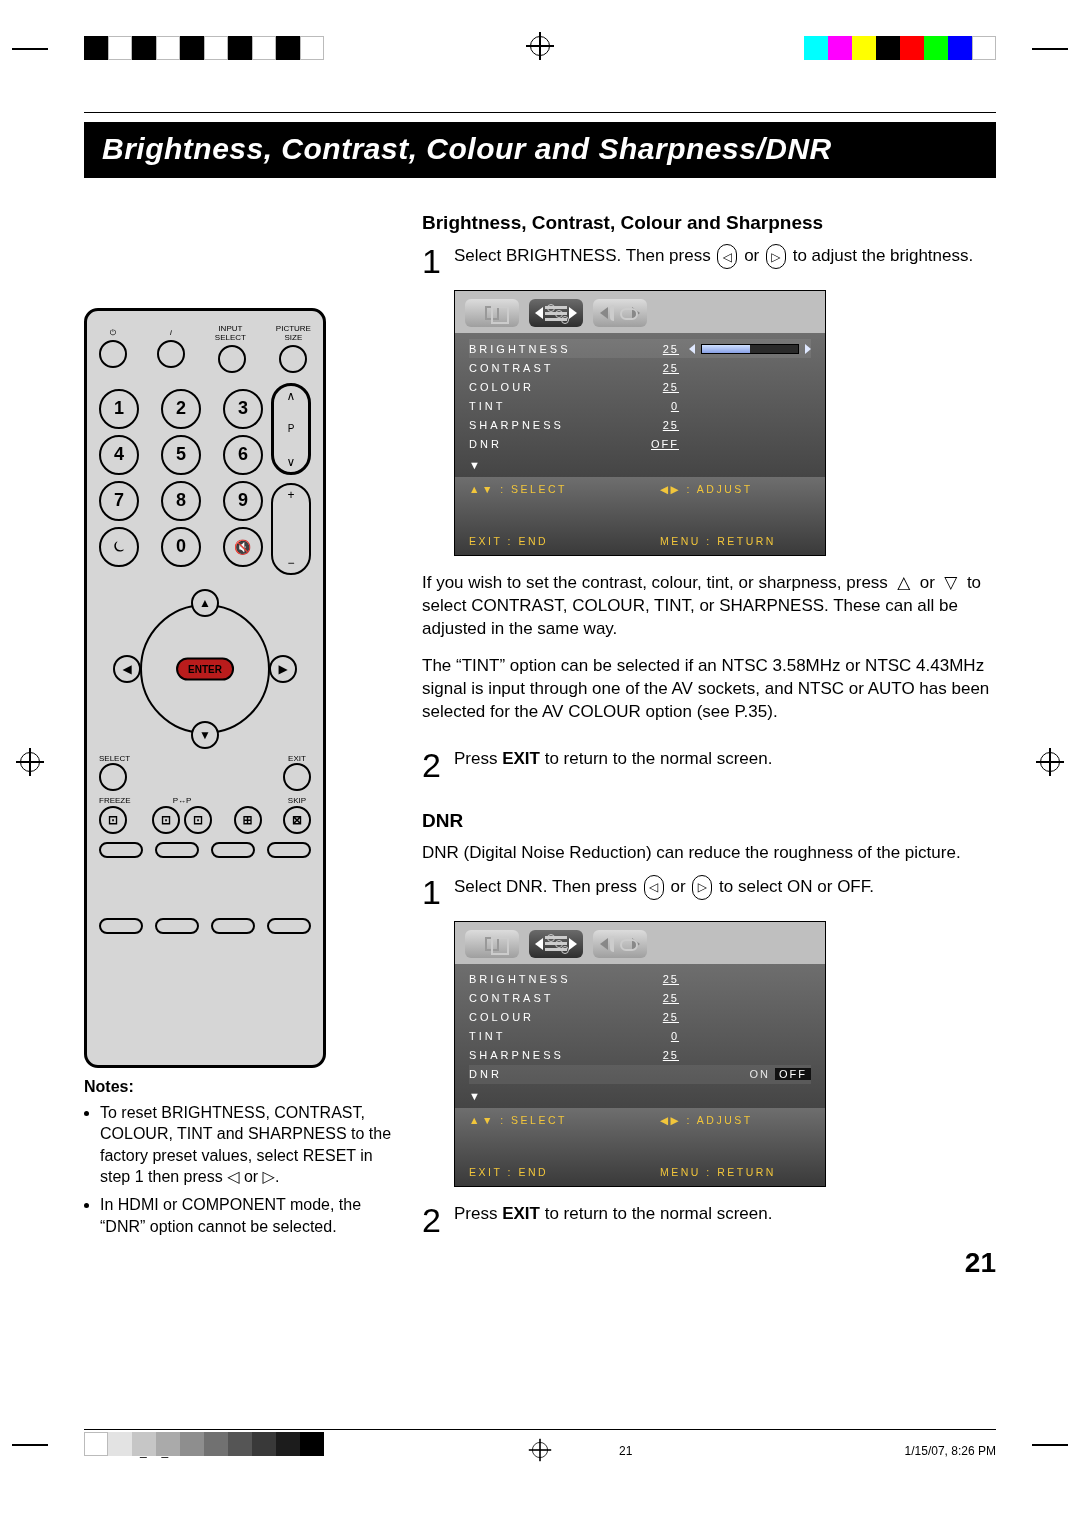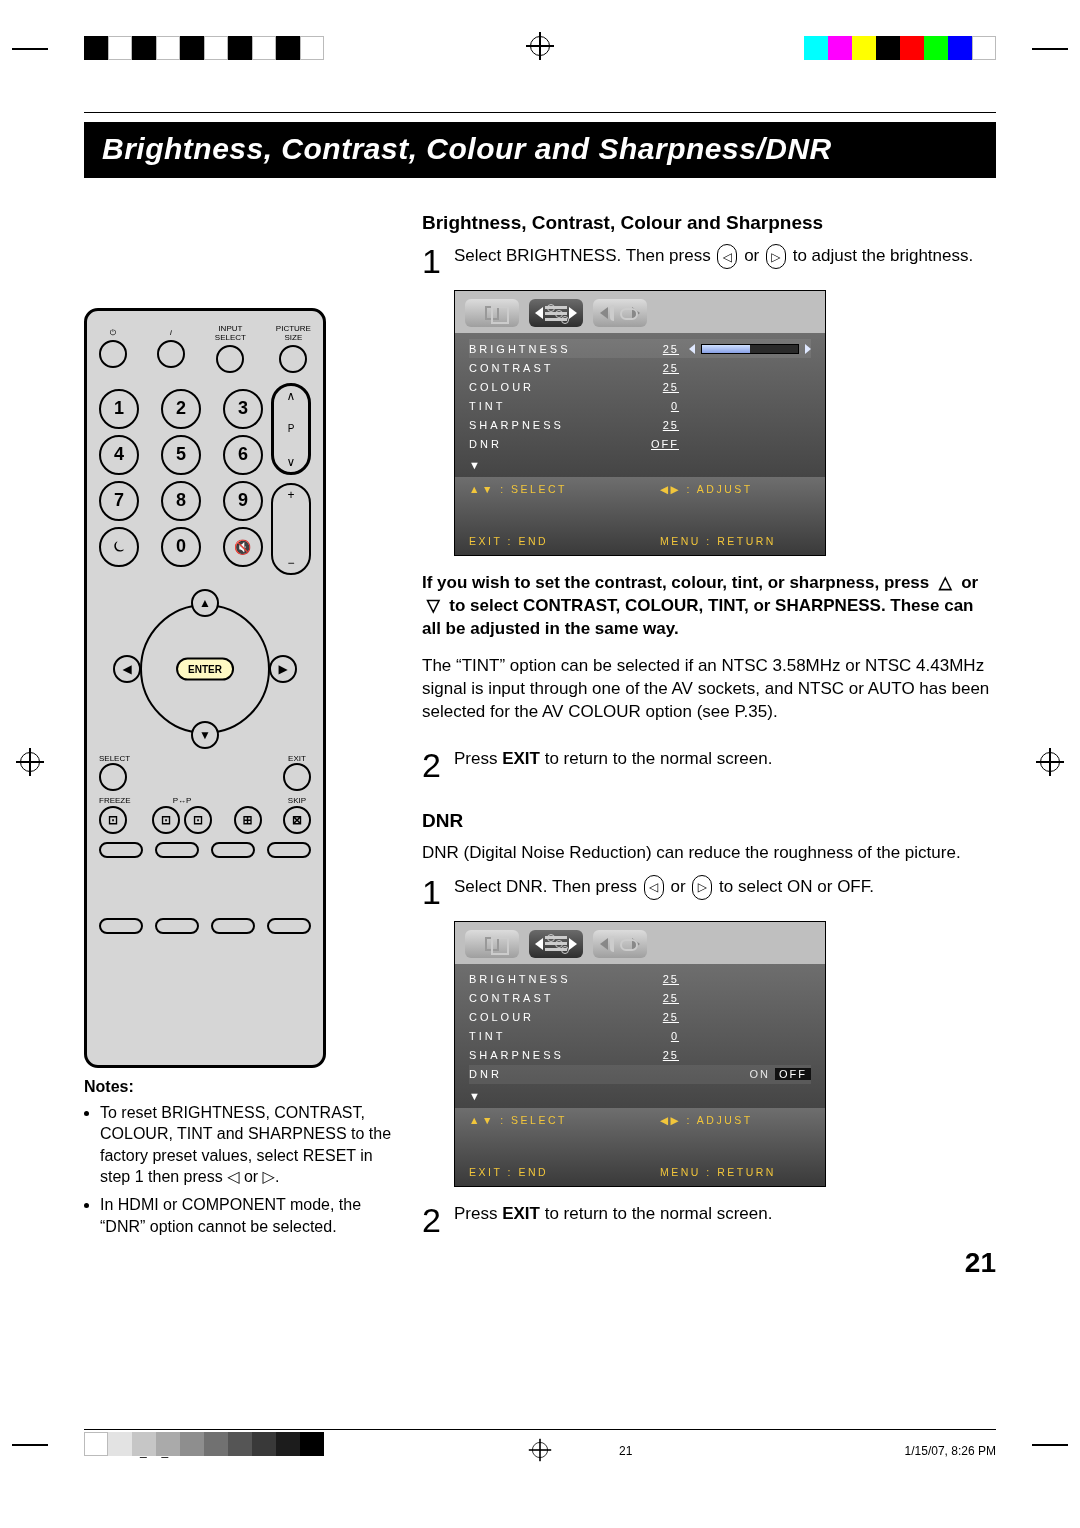--- a/index.html
+++ b/index.html
@@ -98,21 +98,21 @@
   .dpad-ring {
     position:absolute; left:50%; top:50%; transform:translate(-50%,-50%);
     width:130px; height:130px; border:2px solid #000; border-radius:50%;
   }
   .dpad-btn {
     position:absolute; width:28px; height:28px; border:2px solid #000; border-radius:50%;
     background:#d6d6d6; display:flex; align-items:center; justify-content:center; font-size:12px;
   }
   .enter-btn {
     position:absolute; left:50%; top:50%; transform:translate(-50%,-50%);
-    border:2px solid #000; border-radius:14px; padding:4px 10px; font-size:10px; font-weight:bold; background:#fef9c3;
+    border:2px solid #000; border-radius:14px; padding:4px 10px; font-size:10px; font-weight:bold; background:#b91c1c;
   }
   .pill {
     width:40px; height:16px; border:2px solid #000; border-radius:10px; background:#d6d6d6;
   }
   .mini-row { display:flex; justify-content:space-between; margin-top:8px;}
   .mini-row .pill { width:44px; }
 
   .notes { margin-top: 8px; font-size: 16px; line-height:1.35; }
   .notes-head { font-weight:bold; }
   .notes ul { padding-left: 16px; margin:4px 0 0; }
@@ -274,21 +274,21 @@
 
         <div class="row" style="margin-top:2px;">
           <div style="display:flex;flex-direction:column;align-items:center;gap:2px;">
             <span class="rlbl">⏻</span>
             <span class="rbtn-circ small"></span>
           </div>
           <div style="display:flex;flex-direction:column;align-items:center;gap:2px;">
             <span class="rlbl"><i>i</i></span>
             <span class="rbtn-circ small"></span>
           </div>
-          <div style="display:flex;flex-direction:column;align-items:center;gap:2px;">
+          <div style="display:flex;flex-direction:column;align-items:flex-end;gap:2px;">
             <span class="rlbl" style="white-space:pre-line">INPUT
 SELECT</span>
             <span class="rbtn-circ small"></span>
           </div>
           <div style="display:flex;flex-direction:column;align-items:center;gap:2px;">
             <span class="rlbl" style="white-space:pre-line">PICTURE
 SIZE</span>
             <span class="rbtn-circ small"></span>
           </div>
         </div>
@@ -467,21 +467,21 @@
             <div class="osd-down">▼</div>
           </div>
         <div class="osd-foot">
           <span>▲▼ : SELECT</span>
           <span>◀▶ : ADJUST</span>
           <span>EXIT : END</span>
           <span>MENU : RETURN</span>
         </div>
       </div>
 
-      <div class="body-text" style="font-weight:bold; margin:4px 0 14px;">If you wish to set the contrast, colour, tint, or sharpness, press &nbsp;△&nbsp; or &nbsp;▽&nbsp; to select CONTRAST, COLOUR, TINT, or SHARPNESS. These can all be adjusted in the same way.</div>
+      <div class="body-text" style="font-weight:normal; margin:4px 0 14px;">If you wish to set the contrast, colour, tint, or sharpness, press &nbsp;△&nbsp; or &nbsp;▽&nbsp; to select CONTRAST, COLOUR, TINT, or SHARPNESS. These can all be adjusted in the same way.</div>
       <div class="body-text" style="margin-bottom:24px;">The “TINT” option can be selected if an NTSC 3.58MHz or NTSC 4.43MHz signal is input through one of the AV sockets, and NTSC or AUTO has been selected for the AV COLOUR option (see P.35).</div>
 
       <div class="step">
         <div class="step-num">2</div>
         <div>
           <span>Press </span><b>EXIT</b><span> to return to the normal screen.</span>
         </div>
       </div>
 
       <div class="section-head" style="margin-top:28px;">DNR</div>

